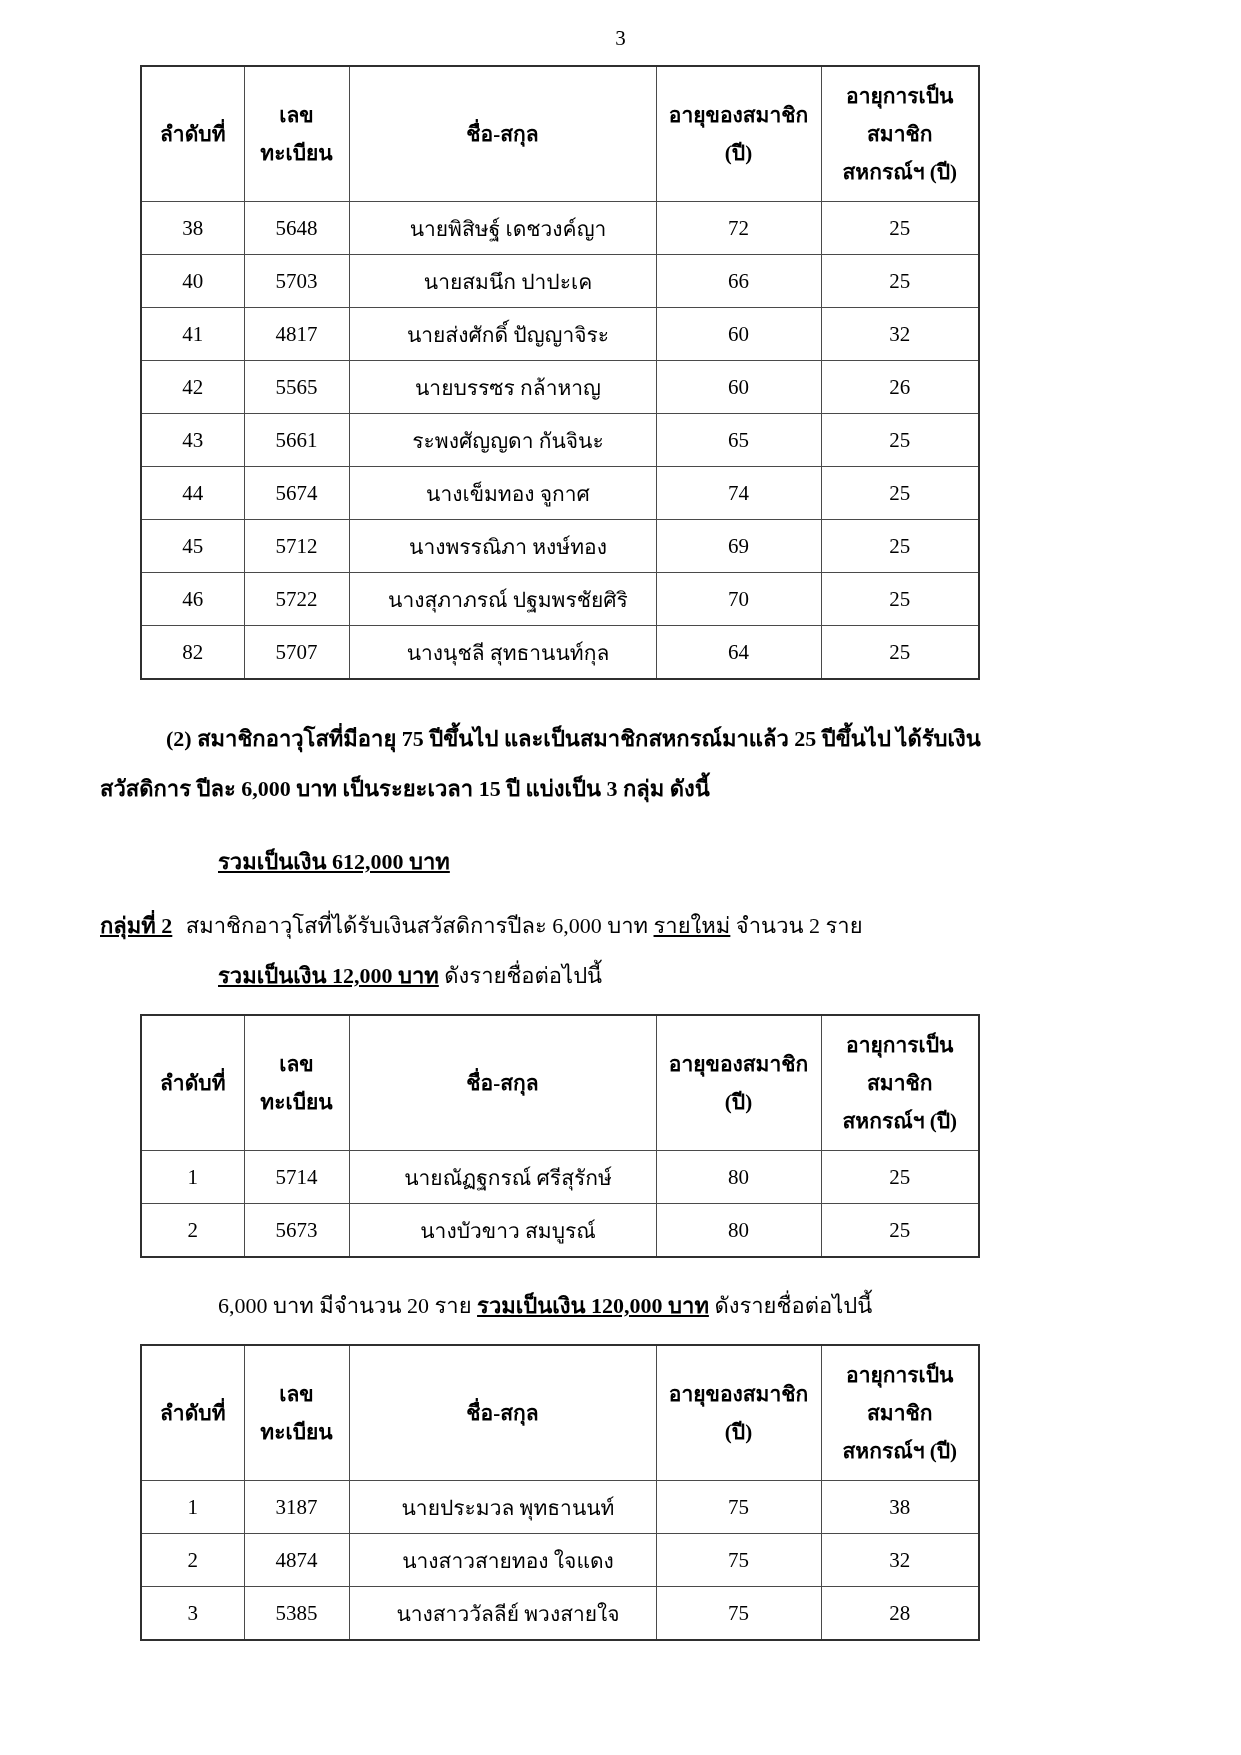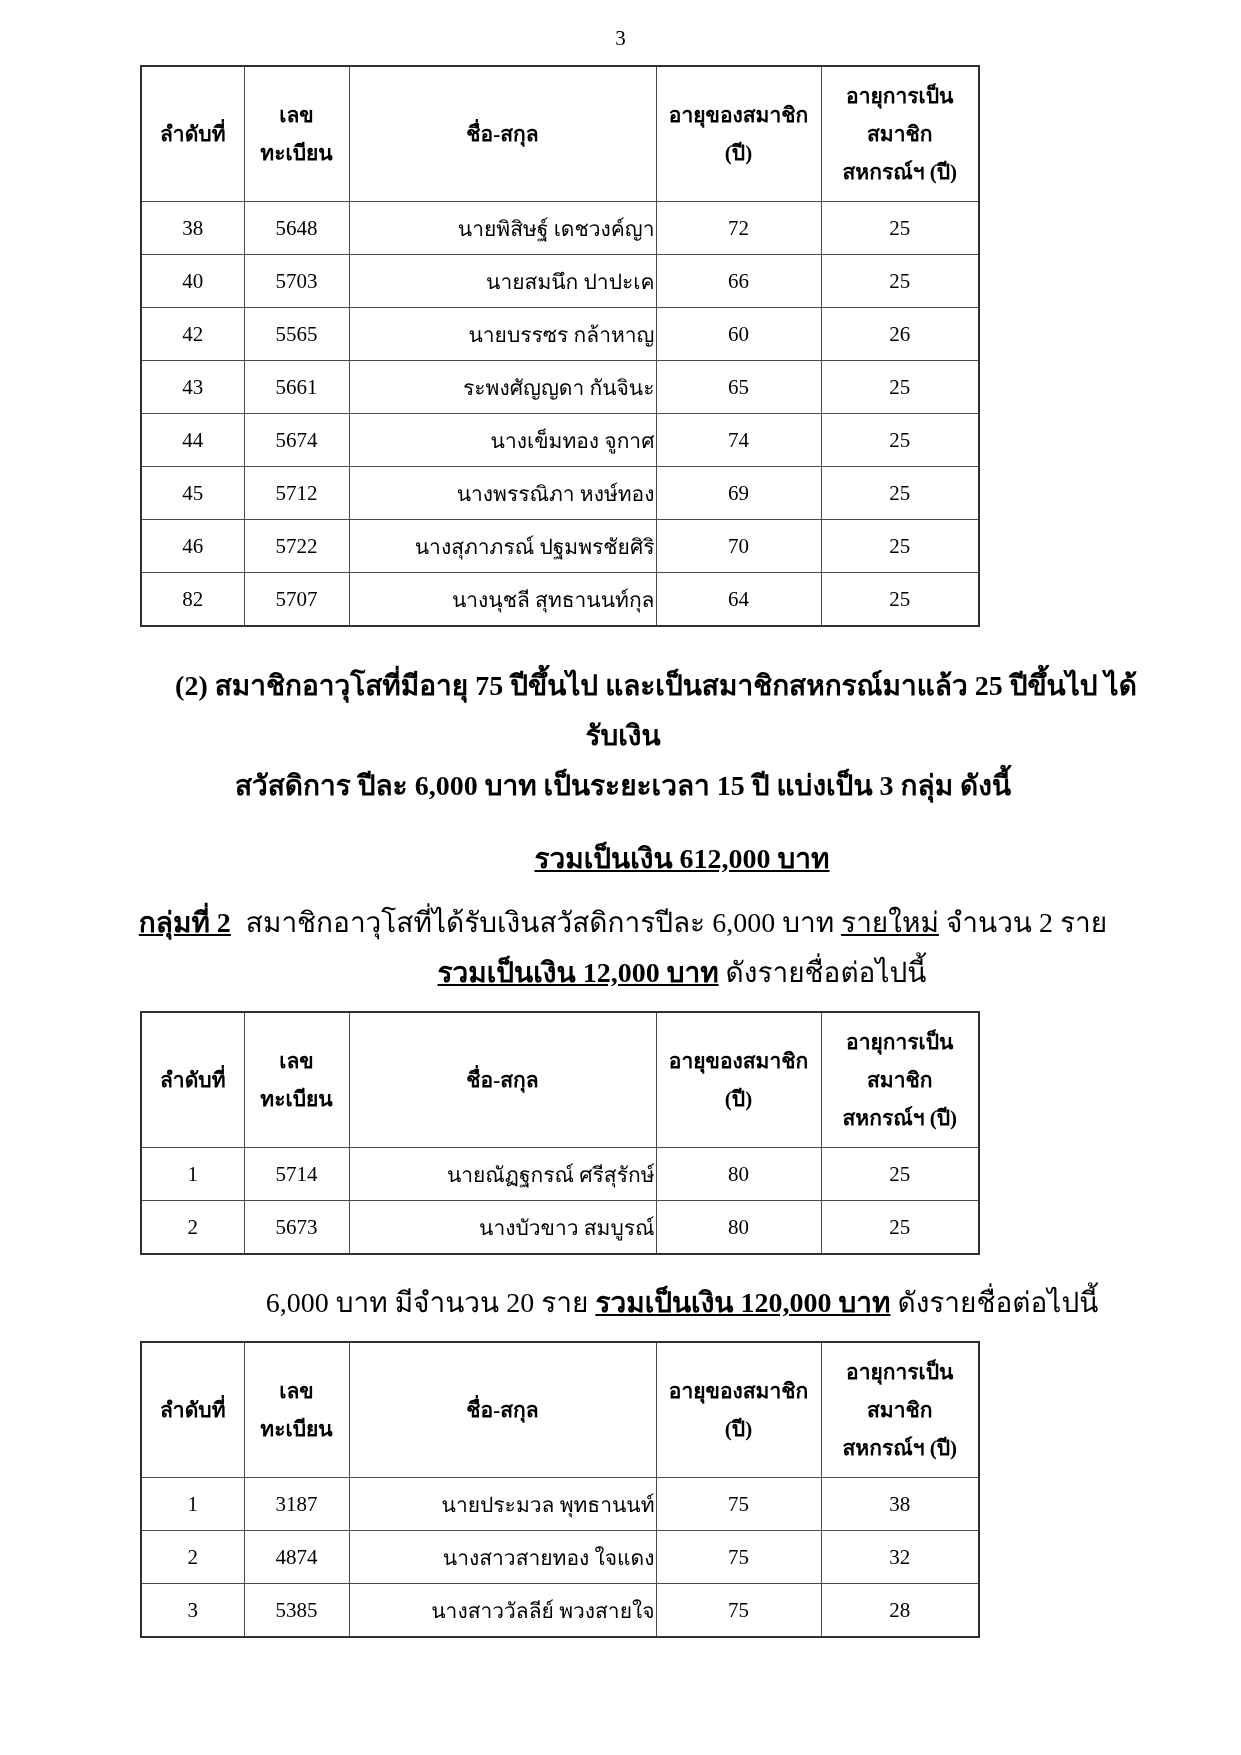--- a/index.html
+++ b/index.html
@@ -39,34 +39,33 @@
     padding:10px 4px;
     height:96px;
   }
   table.member-table td{
     height:50px;
     text-align:center;
     vertical-align:middle;
     font-weight:normal;
   }
   table.member-table td.name-cell{
-    text-align:right;
+    text-align:center;
     padding-left:12px;
   }
   .col-no{width:103px;}
   .col-reg{width:105px;}
   .col-name{width:307px;}
   .col-age{width:165px;}
   .col-years{width:158px;}
 
   .text-block{
     margin-left:100px;
     width:1046px;
-    font-size:28px;
-    text-align:center;
+    font-size:22px;
   }
   .section2{
     margin-top:34px;
     font-weight:bold;
     line-height:50px;
   }
   .section2 .indent{display:inline-block;width:66px;}
   .group{margin-top:26px;}
   .group-line{line-height:44px;}
   .glabel{
@@ -134,20 +133,27 @@
         <td>25</td>
       </tr>
       <tr>
         <td>40</td>
         <td>5703</td>
         <td class="name-cell">นายสมนึก ปาปะเค</td>
         <td>66</td>
         <td>25</td>
       </tr>
       <tr>
+        <td>41</td>
+        <td>4817</td>
+        <td class="name-cell">นายส่งศักดิ์ ปัญญาจิระ</td>
+        <td>60</td>
+        <td>32</td>
+      </tr>
+      <tr>
         <td>42</td>
         <td>5565</td>
         <td class="name-cell">นายบรรซร กล้าหาญ</td>
         <td>60</td>
         <td>26</td>
       </tr>
       <tr>
         <td>43</td>
         <td>5661</td>
         <td class="name-cell">ระพงศัญญดา กันจินะ</td>

